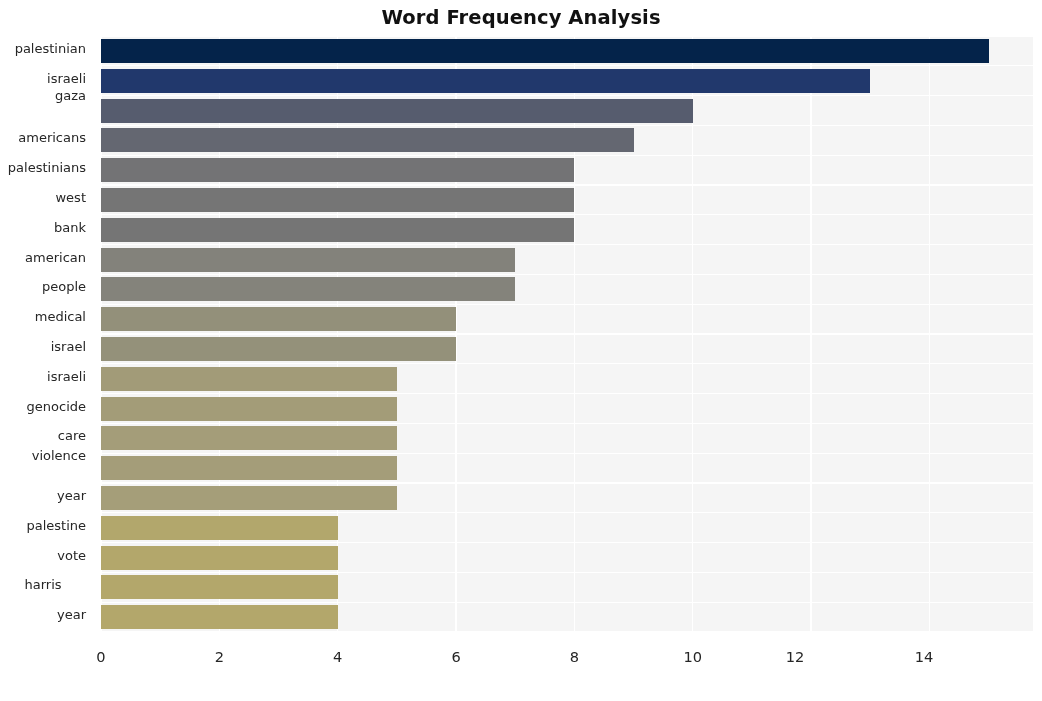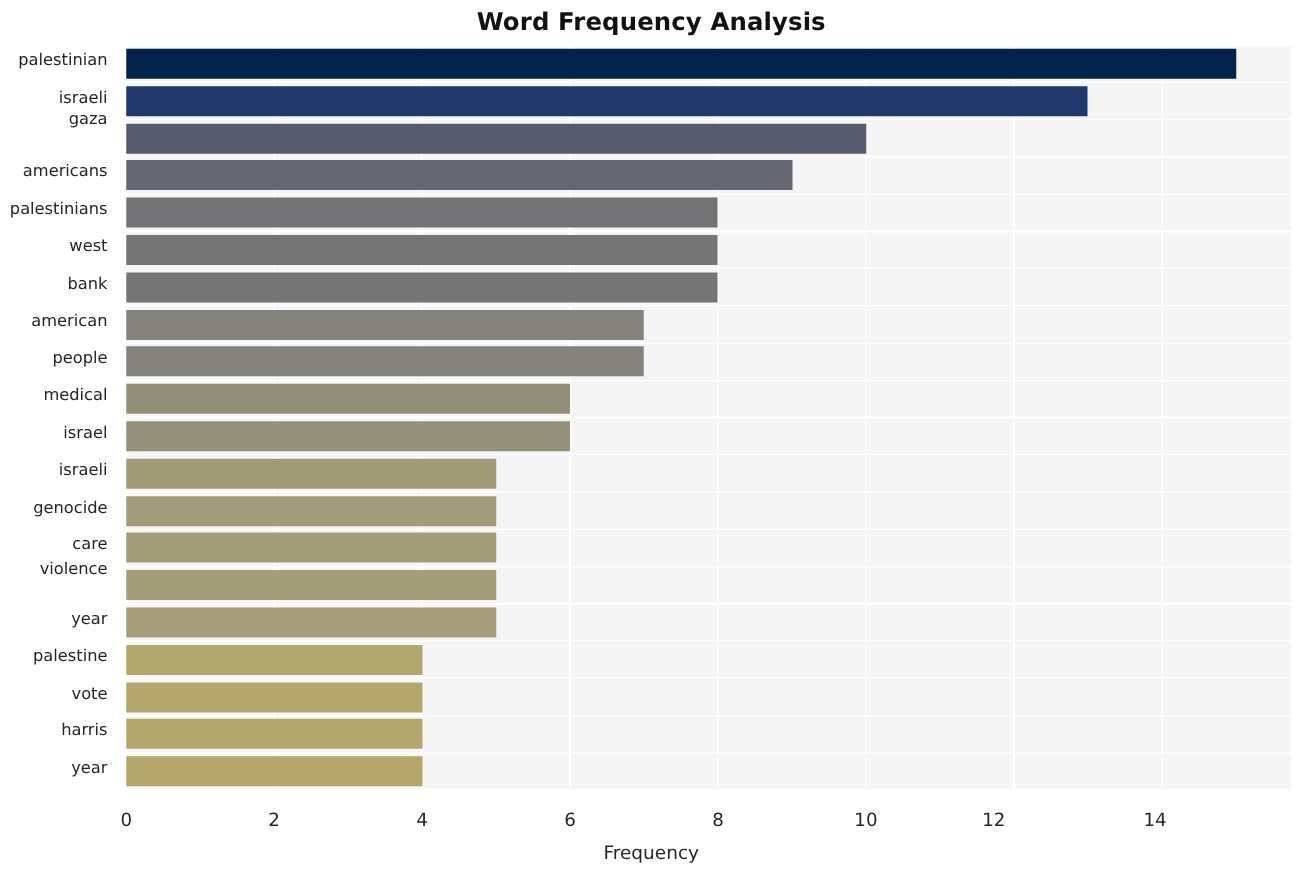--- a/index.html
+++ b/index.html
@@ -147,30 +147,29 @@
       <div class="ylabel" style="top: 279.3px; text-align: right; padding-right: 9px; box-sizing: border-box;">people</div>
       <div class="ylabel" style="top: 309.1px; text-align: right; padding-right: 9px; box-sizing: border-box;">medical</div>
       <div class="ylabel" style="top: 338.9px; text-align: right; padding-right: 9px; box-sizing: border-box;">israel</div>
       <div class="ylabel" style="top: 368.7px; text-align: right; padding-right: 9px; box-sizing: border-box;">israeli</div>
       <div class="ylabel" style="top: 398.5px; text-align: right; padding-right: 9px; box-sizing: border-box;">genocide</div>
       <div class="ylabel" style="top: 428.3px; text-align: right; padding-right: 9px; box-sizing: border-box;">care</div>
       <div class="ylabel" style="top: 448px; text-align: right; padding-right: 9px; box-sizing: border-box;">violence</div>
       <div class="ylabel" style="top: 487.9px; text-align: right; padding-right: 9px; box-sizing: border-box;">year</div>
       <div class="ylabel" style="top: 517.7px; text-align: right; padding-right: 9px; box-sizing: border-box;">palestine</div>
       <div class="ylabel" style="top: 547.5px; text-align: right; padding-right: 9px; box-sizing: border-box;">vote</div>
-      <div class="ylabel" style="top: 577.3px; text-align: right; padding-right: 9px; box-sizing: border-box;">harris</div>
+      <div class="ylabel" style="top: 577.3px; text-align: center; padding-right: 9px; box-sizing: border-box;">harris</div>
       <div class="ylabel" style="top: 607.1px; text-align: right; padding-right: 9px; box-sizing: border-box;">year</div>
     </div>
 
   <div id="x-axis-labels">
       <div class="xlabel" style="left: 101px;">0</div>
       <div class="xlabel" style="left: 219.349px;">2</div>
       <div class="xlabel" style="left: 337.698px;">4</div>
       <div class="xlabel" style="left: 456.048px;">6</div>
       <div class="xlabel" style="left: 574.397px;">8</div>
       <div class="xlabel" style="left: 692.746px;">10</div>
       <div class="xlabel" style="left: 795px;">12</div>
       <div class="xlabel" style="left: 924px;">14</div>
     </div>
 
-  <div id="x-axis-title">Frequency</div>
 
 </div>
 
 </body></html>

